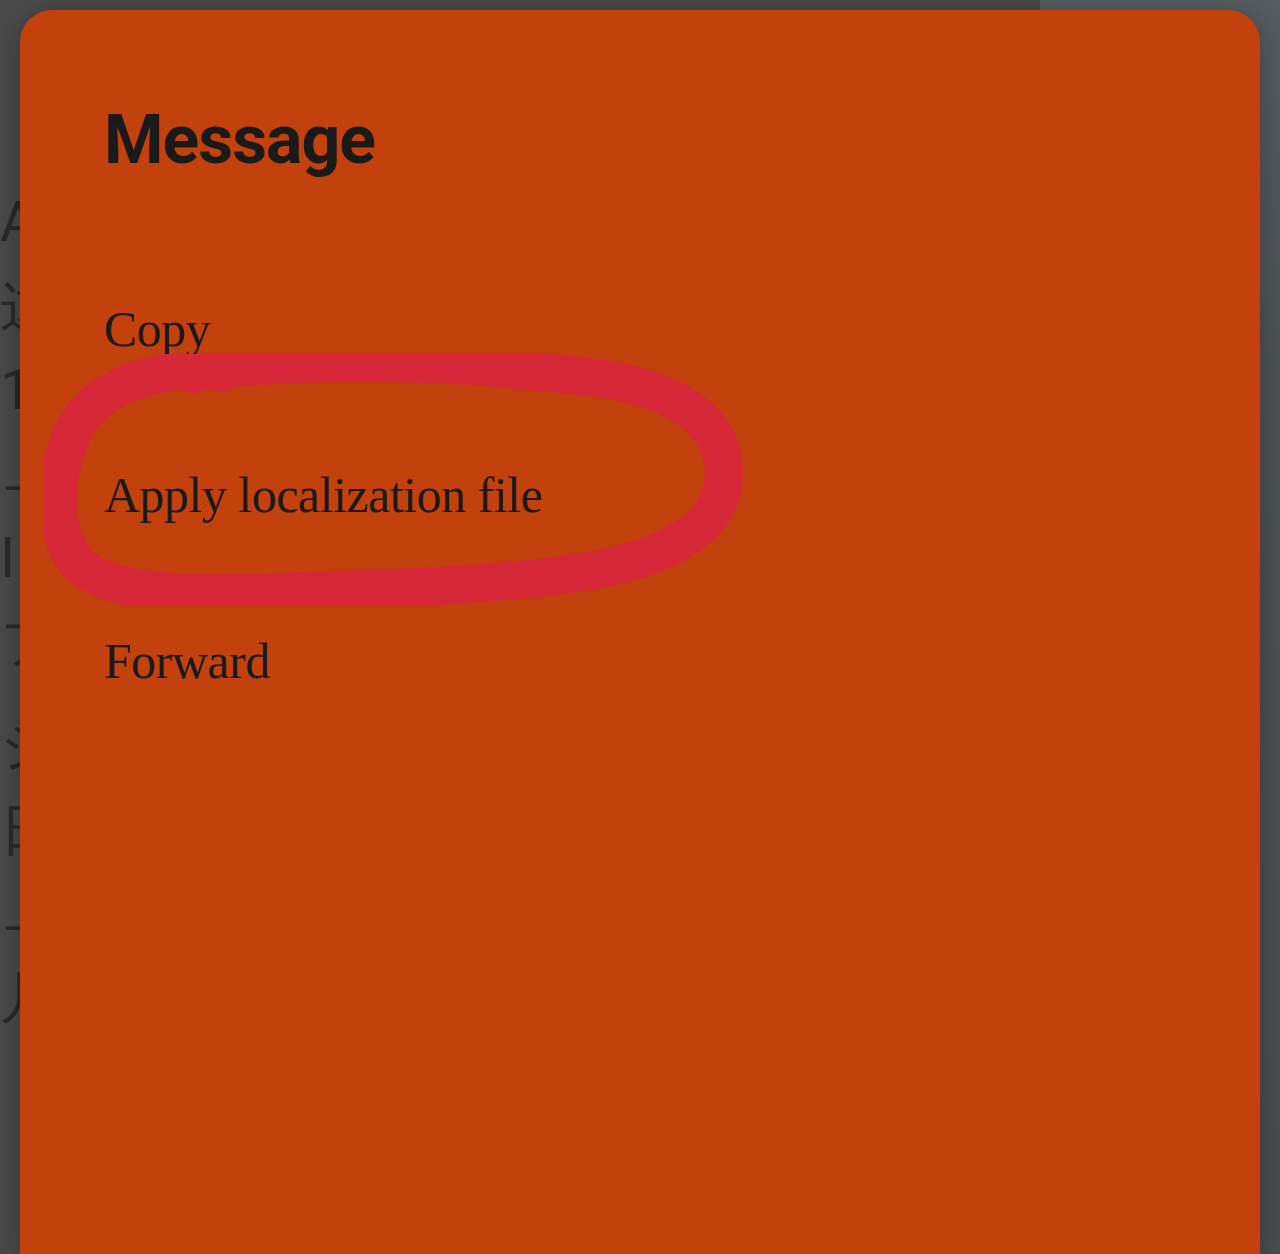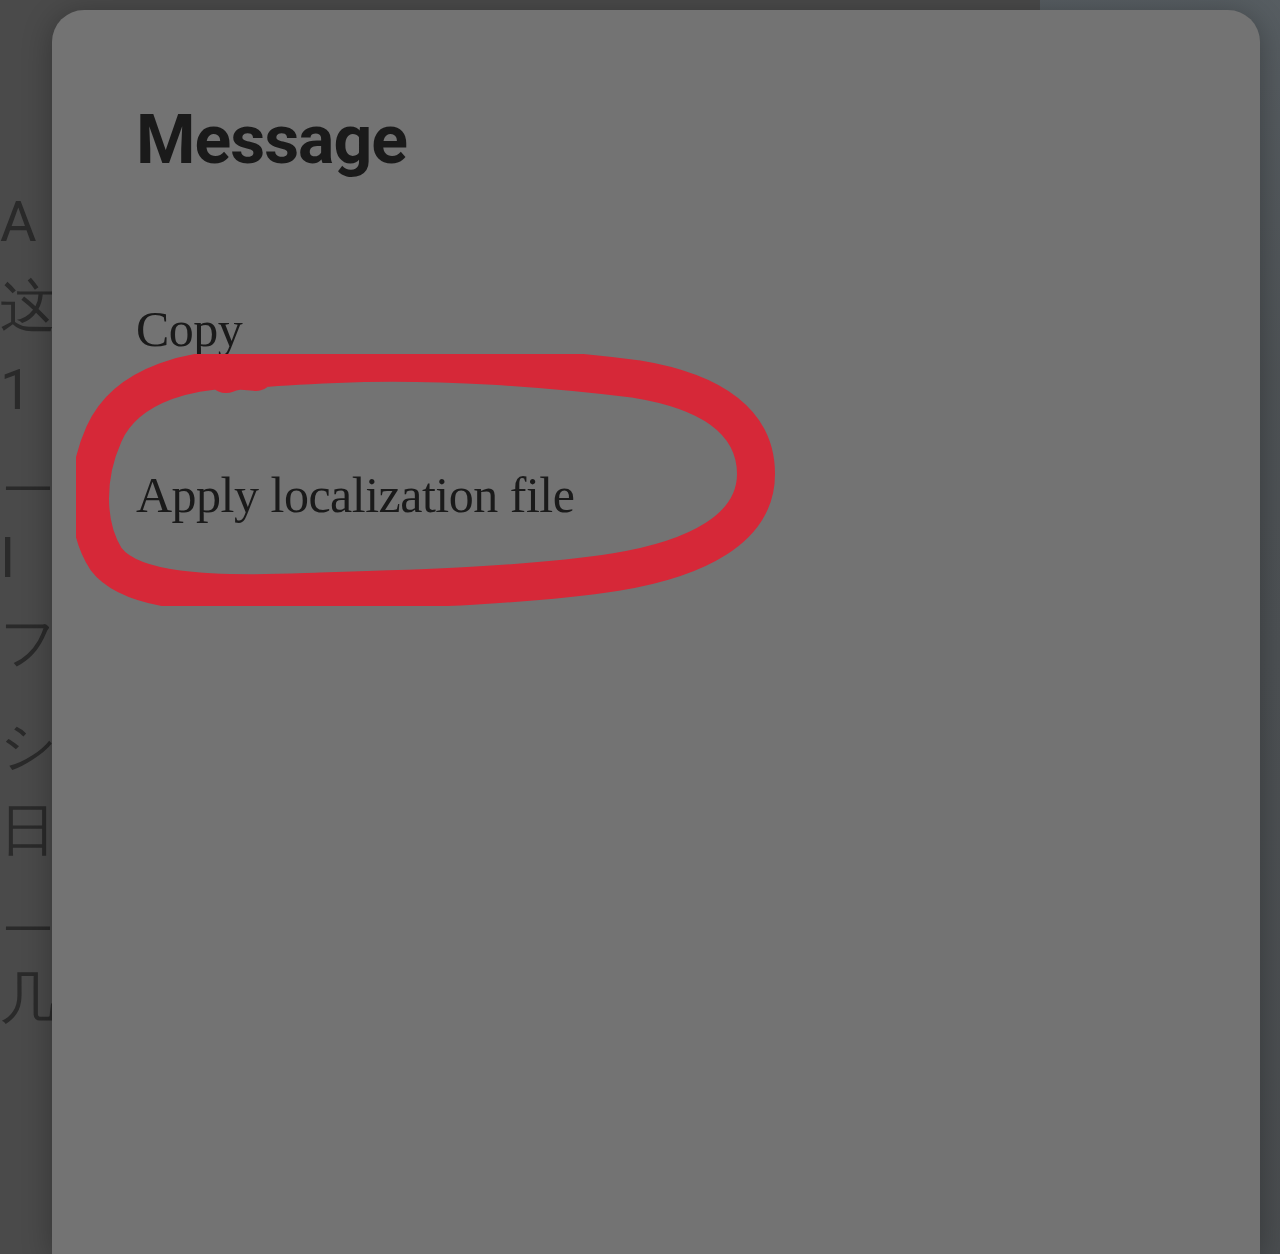--- a/index.html
+++ b/index.html
@@ -39,25 +39,24 @@
       height: 100%;
       background: linear-gradient(180deg, #6a7a85 0%, #556068 30%, #4a5258 100%);
       opacity: 0.4;
     }
     .dialog {
       position: absolute;
       left: 20px;
       top: 10px;
       right: 20px;
       bottom: 0;
-      background: #737373;
+      background: #c2410c;
       border-radius: 32px 32px 0 0;
       padding: 90px 84px 40px 84px;
       box-shadow: 0 4px 30px rgba(0,0,0,0.3);
-      margin-left: 32px;
     }
     .dialog-title {
       font-size: 68px;
       font-weight: 700;
       color: #1a1a1a;
       margin-bottom: 120px;
       letter-spacing: -1px;
     }
     .menu-item {
       font-size: 50px;
@@ -97,20 +96,21 @@
   <span class="bg-text-line">日</span>
   <span class="bg-text-line">ㅡ</span>
   <span class="bg-text-line">几</span>
 </div>
 <div class="bg-right-strip"></div>
 
 <div class="dialog">
   <div class="dialog-title">Message</div>
   <div class="menu-item">Copy</div>
   <div class="menu-item">Apply localization file</div>
+  <div class="menu-item">Forward</div>
 
   <svg class="annotation-circle" viewBox="0 0 700 252" xmlns="http://www.w3.org/2000/svg">
     <path d="M 180 18 
              C 120 10, 50 30, 28 80 
              C 10 120, 8 170, 30 205 
              C 55 238, 130 242, 230 238
              C 330 235, 450 232, 540 218
              C 620 205, 680 175, 680 120
              C 680 70, 640 38, 560 25
              C 480 15, 360 5, 260 10

